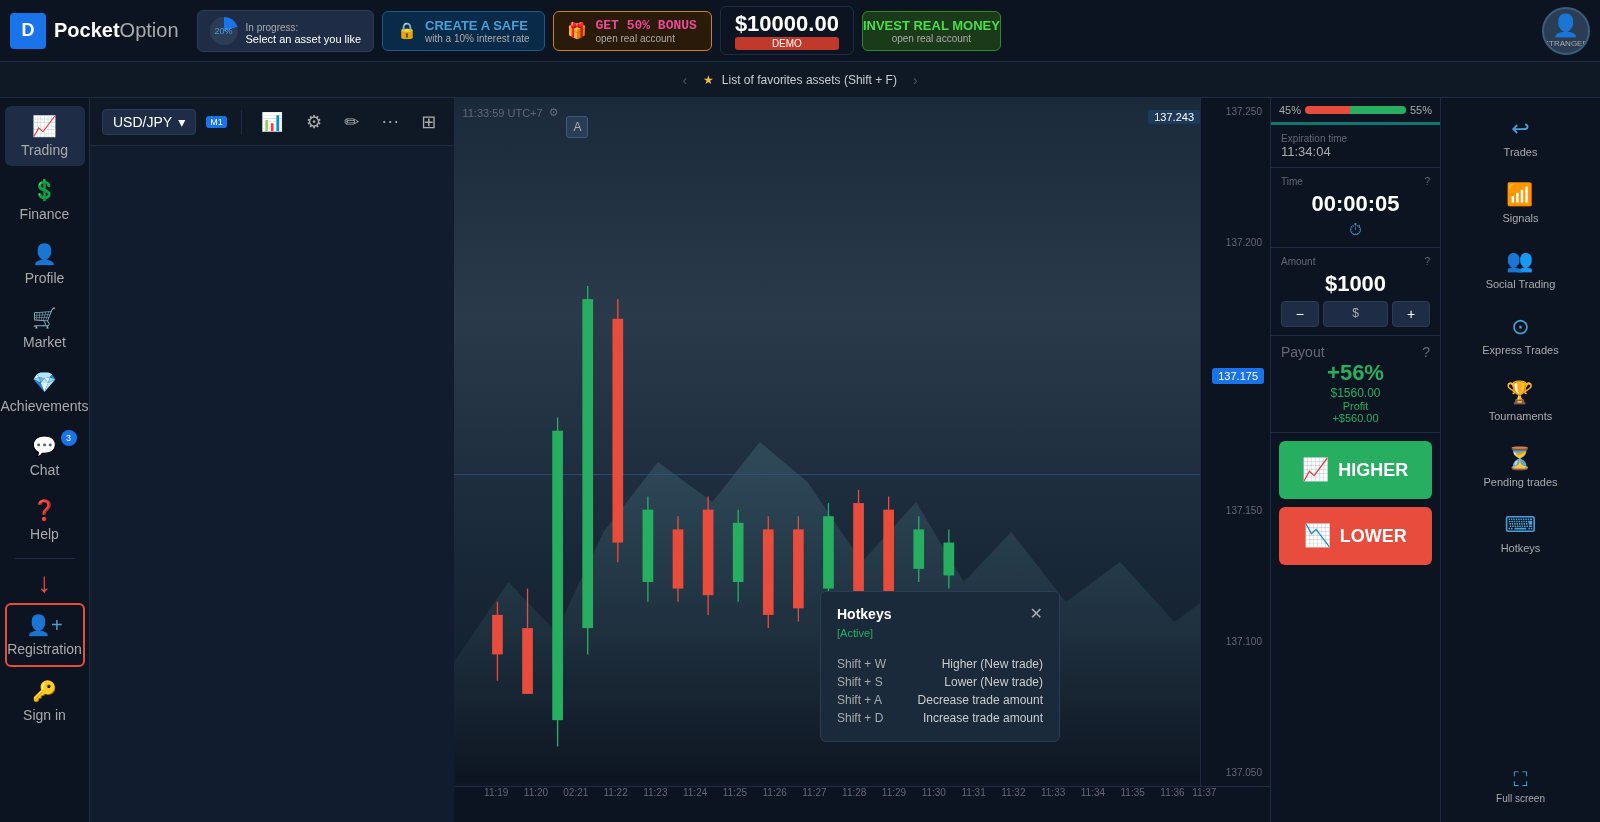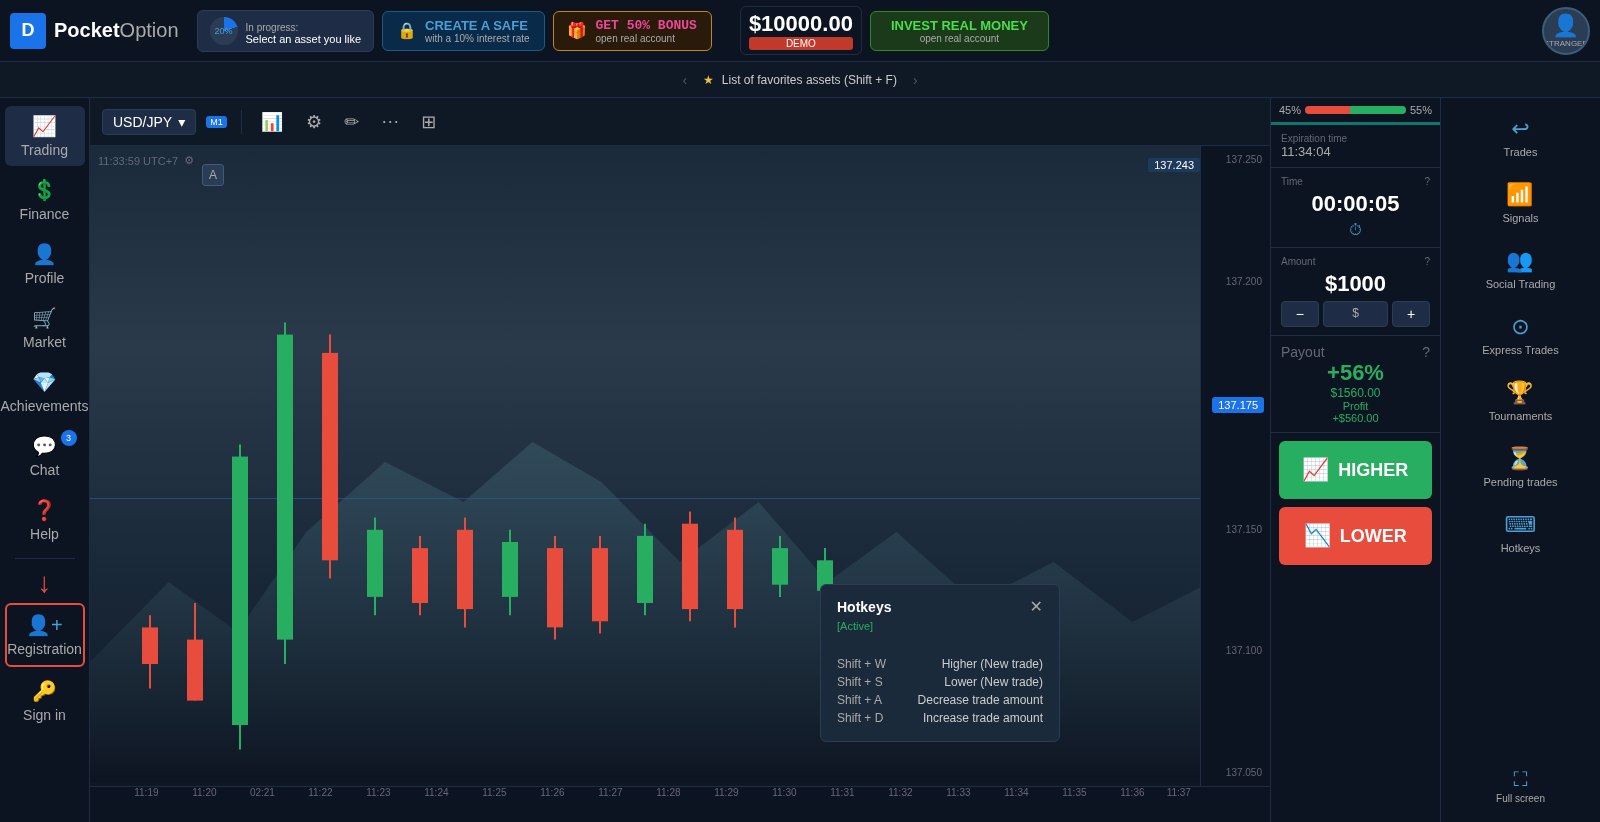--- a/index.html
+++ b/index.html
@@ -51,28 +51,28 @@
       background: #2a1a0a; border: 1px solid #c8841a; border-radius: 6px;
       padding: 6px 14px; color: #fff; font-size: 11px; cursor: pointer;
       display: flex; align-items: center; gap: 8px;
     }
     .bonus-btn .icon { color: #f0a030; font-size: 16px; }
     .bonus-btn .title { font-size: 13px; font-weight: bold; color: #ec4899; font-family: Liberation Mono, monospace; }
     .bonus-btn .sub { color: #aaa; font-size: 10px; }
 
     .balance-area {
       background: #0d1421; border: 1px solid #1e2d45; border-radius: 6px;
-      padding: 4px 8px; text-align: center; margin-left: 20px;
+      padding: 4px 14px; text-align: center;
     }
     .balance-amount { font-size: 22px; font-weight: bold; color: #fff; }
     .balance-label { background: #c0392b; color: #fff; font-size: 10px; padding: 1px 8px; border-radius: 3px; }
 
     .invest-btn {
       background: #1a3a1a; border: 1px solid #2a8a2a; border-radius: 6px;
-      padding: 6px 20px; color: #fff; font-size: 11px; cursor: pointer;
+      padding: 6px 0; color: #fff; font-size: 11px; cursor: pointer;
       text-align: center;
     }
     .invest-btn .title { font-size: 13px; font-weight: bold; color: #4adf4a; }
     .invest-btn .sub { font-size: 10px; color: #aaa; }
 
     .avatar-btn {
       width: 48px; height: 48px; border-radius: 50%; background: #2a3d55; border: 2px solid #3a5d7a;
       display: flex; flex-direction: column; align-items: center; justify-content: center; cursor: pointer;
       font-size: 8px; color: #aaa; overflow: hidden;
     }
@@ -113,21 +113,21 @@
       width: 16px; height: 16px; border-radius: 50%;
       display: flex; align-items: center; justify-content: center;
     }
     .sidebar-highlight {
       border: 2px solid #e74c3c; border-radius: 6px;
     }
     .sidebar-divider { width: 60px; height: 1px; background: #1e2d45; margin: 4px 0; }
 
     
     .chart-area {
-      flex: 1; display: flex; flex-direction: column; background: #111c2e; position: relative;
+      flex: 1; display: flex; flex-direction: row; background: #111c2e; position: relative;
     }
 
     .chart-toolbar {
       height: 48px; background: #0f1926; border-bottom: 1px solid #1e2d45;
       display: flex; align-items: center; padding: 0 12px; gap: 10px;
     }
     .asset-selector {
       background: #1e2d45; border: 1px solid #2a3d55; border-radius: 4px;
       padding: 4px 10px; color: #fff; font-size: 14px; cursor: pointer;
       display: flex; align-items: center; gap: 6px;
@@ -291,21 +291,21 @@
 
     
     .hotkeys-popup {
       position: absolute; bottom: 80px; right: 210px;
       background: #1a2a3a; border: 1px solid #2a3d55; border-radius: 6px;
       padding: 12px 16px; width: 240px; font-size: 12px; z-index: 100;
     }
     .hk-header { display: flex; justify-content: space-between; align-items: center; margin-bottom: 4px; }
     .hk-title { font-size: 14px; color: #fff; font-weight: bold; }
     .hk-close { cursor: pointer; color: #aaa; font-size: 16px; }
-    .hk-active { color: #27ae60; font-size: 11px; margin-bottom: 25px; }
+    .hk-active { color: #27ae60; font-size: 11px; margin-bottom: 18px; }
     .hk-row { display: flex; justify-content: space-between; margin: 4px 0; }
     .hk-key { color: #aaa; }
     .hk-desc { color: #ccc; }
 
     
     .candles-container {
       position: absolute; left: 10px; right: 70px; top: 30px; bottom: 36px;
     }
 
     

